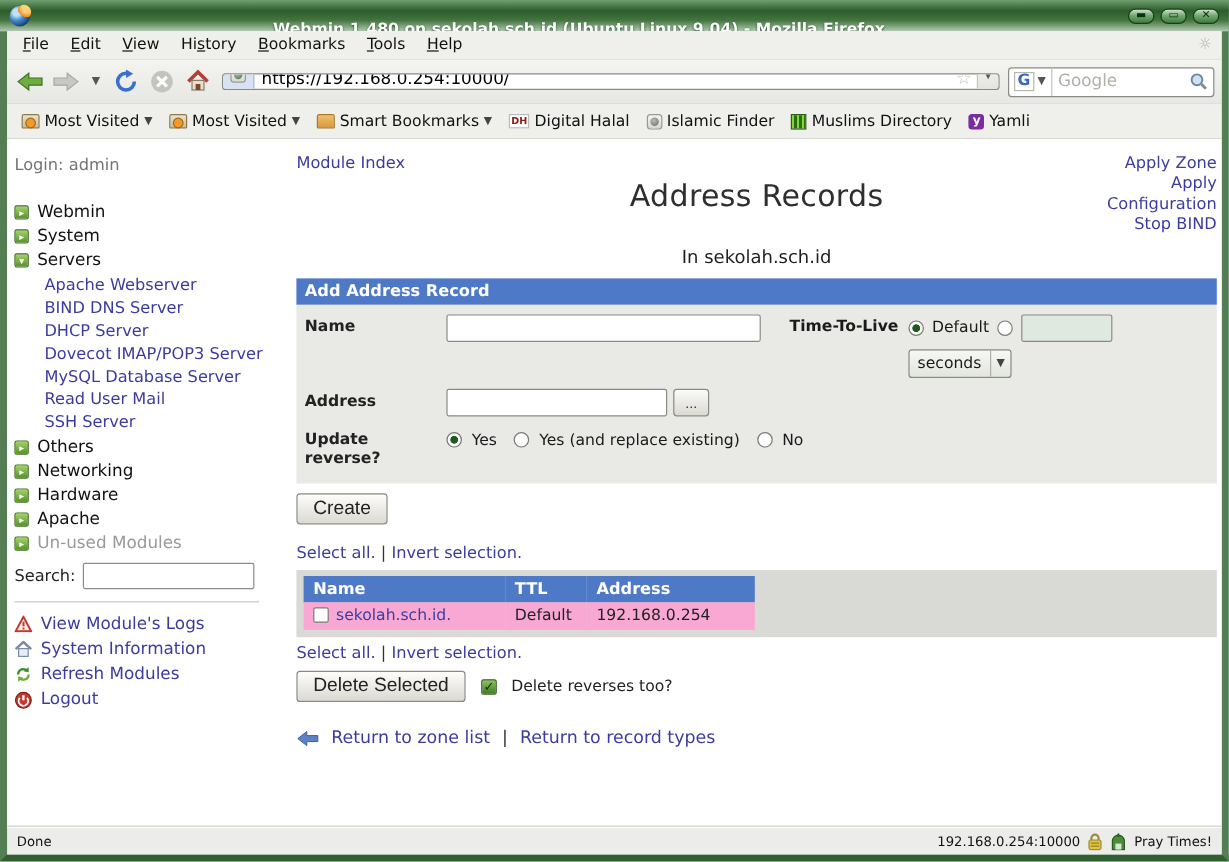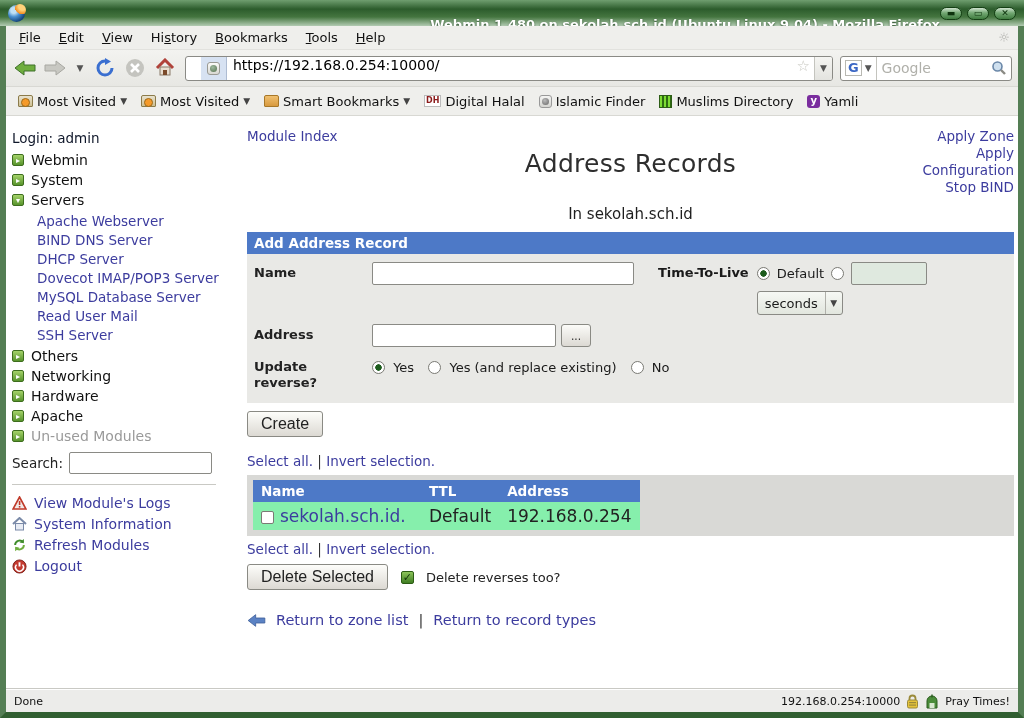--- a/index.html
+++ b/index.html
@@ -8,39 +8,39 @@
 
   .window { width:1024px; height:718px; display:flex; flex-direction:column; overflow:hidden; }
 
   
   .titlebar { height:26px; flex:0 0 26px; display:flex; align-items:center; padding:0 6px;
     background:linear-gradient(180deg,#6f9e6f 0%,#2c5c2c 35%,#44753f 65%,#b2cbb2 100%); }
   .ff-icon { width:17px; height:17px; border-radius:50%; margin-left:2px;
     background:radial-gradient(circle at 34% 32%, #bfe0f5 0 18%, #4a90d0 40%, #16477e 72%, #0c3158 100%); position:relative; flex:0 0 17px; }
   .ff-icon::after { content:""; position:absolute; right:-1px; top:-1px; width:12px; height:12px; border-radius:50%;
     background:radial-gradient(circle at 70% 20%, #ffd27a 0 30%, #f08a1d 60%, transparent 62%); }
-  .titlebar .title { flex:1; text-align:right; color:#fff; font-weight:bold; font-size:13px; text-shadow:0 1px 2px #1d401d; white-space:nowrap; overflow:hidden;margin-top:23px; }
+  .titlebar .title { flex:1; text-align:center; color:#fff; font-weight:bold; font-size:13px; text-shadow:0 1px 2px #1d401d; white-space:nowrap; overflow:hidden;margin-top:23px; }
   .winbtns { display:flex; gap:5px; margin-right:2px; }
   .winbtn { width:22px; height:13px; border-radius:7px; border:1px solid #143f14; color:#0d330d;
     background:linear-gradient(180deg,#cfe3cf,#73a873 45%,#3f7c3f); font-size:9px; line-height:11px; text-align:center; font-weight:bold; cursor:default; }
 
   
   .frame { flex:1; display:flex; flex-direction:column; border-left:6px solid #547e54; border-right:6px solid #547e54; border-bottom:6px solid #315f31; background:#fff; min-height:0; }
 
   
   .menubar { height:24px; flex:0 0 24px; background:#efefec; display:flex; align-items:center; padding:0 4px; border-bottom:1px solid #e2e2de; }
   .menu-item { padding:2px 9px; color:#111; cursor:default; }
   .menu-item .u { text-decoration:underline; }
   .throbber { margin-left:auto; color:#b4b4b0; font-size:13px; padding-right:4px; }
 
   
   .navbar { height:37px; flex:0 0 37px; background:linear-gradient(180deg,#f3f3f0,#e7e7e3); display:flex; align-items:center; gap:4px; padding:0 6px; border-bottom:1px solid #d8d8d3; }
   .tbtn { width:26px; height:26px; display:flex; align-items:center; justify-content:center; }
   .tbtn.small { width:16px; }
-  .urlbar { flex:1; height:25px; background:#fff; border:1px solid #8a8a85; border-radius:3px; display:flex; align-items:flex-start; margin:0 3px; overflow:hidden;padding-left:15px; }
+  .urlbar { flex:1; height:14px; background:#fff; border:1px solid #8a8a85; border-radius:3px; display:flex; align-items:flex-end; margin:0 3px; overflow:hidden; }
   .favicon-box { width:26px; height:23px; background:#d7e2f2; border-right:1px solid #aebcd2; display:flex; align-items:center; justify-content:center; }
   .site-icon { width:13px; height:13px; border-radius:3px; background:linear-gradient(180deg,#fbfbf9,#d8d8d2); border:1px solid #9a9a94; display:flex; align-items:center; justify-content:center; }
   .site-icon i { width:7px; height:7px; border-radius:50%; background:radial-gradient(circle at 40% 35%,#9fba9f,#55704f); display:block; }
   .urlbar .url { flex:1; padding:0 6px; font-size:14px; color:#000; white-space:nowrap; }
   .urlbar .star { color:#c9c9c2; font-size:15px; padding:0 4px; }
   .url-drop { width:18px; height:23px; border-left:1px solid #c4c4be; display:flex; align-items:center; justify-content:center; color:#555; font-size:9px; background:linear-gradient(180deg,#f5f5f2,#e3e3df); }
   .searchbox { width:172px; height:25px; background:#fff; border:1px solid #8a8a85; border-radius:3px; display:flex; align-items:center; overflow:hidden; }
   .engine { display:flex; align-items:center; height:100%; padding:0 4px; border-right:1px solid #c4c4be; gap:3px; }
   .g-logo { font-weight:bold; color:#3a66c4; font-size:13px; border:1px solid #b8b8b2; padding:0 2px; line-height:14px; background:#fff; }
   .chev { color:#555; font-size:9px; }
@@ -57,21 +57,21 @@
   .ico-if { width:13px; height:13px; border-radius:3px; border:1px solid #999; background:linear-gradient(180deg,#f5f5f3,#d5d5d1); display:flex; align-items:center; justify-content:center; }
   .ico-if i { width:7px; height:7px; border-radius:50%; background:radial-gradient(circle at 40% 35%,#bbb,#666); display:block; }
   .ico-md { width:13px; height:13px; border:1px solid #2d5d16; background:repeating-linear-gradient(90deg,#7ddc34 0 2px,#2f6b12 2px 4px); }
   .ico-yamli { width:13px; height:13px; border-radius:3px; background:#7a2d9e; color:#fff; font-size:10px; font-weight:bold; line-height:12px; text-align:center; }
 
   
   .content { flex:1; display:flex; background:#fff; min-height:0; }
   a, .link { color:#3c3c9e; text-decoration:none; cursor:pointer; }
 
   .sidebar { flex:0 0 228px; padding:14px 0 0 6px; font-size:13.5px; }
-  .side-login { color:#0f172a; margin-bottom:4px; }
+  .side-login { color:#737373; margin-bottom:21px; }
   .cat { display:flex; align-items:center; gap:7px; padding:2px 0; color:#111; font-size:14px; }
   .cat-icon { width:12px; height:12px; border-radius:2px; background:linear-gradient(180deg,#a5d36a,#57932c); border:1px solid #3e6e1e; color:#fff; font-size:8px; line-height:11px; text-align:center; flex:0 0 12px; }
   .cat.unused span:last-child { color:#9a9a9a; }
   .subnav { padding:1px 0 2px 25px; display:flex; flex-direction:column; gap:0; }
   .subnav a { padding:1.5px 0; font-size:13.5px; }
   .side-search { display:flex; align-items:center; gap:6px; margin:6px 0 10px 0; color:#222; }
   .side-search input { width:143px; height:22px; border:1px solid #8a8a85; border-radius:2px; background:#fff; font-size:13px; padding:0 4px; }
   .side-divider { border:none; border-top:1px solid #c9c9c4; margin:4px 18px 10px 0; }
   .side-foot { display:flex; flex-direction:column; gap:5px; }
   .side-foot .row { display:flex; align-items:center; gap:7px; font-size:14px; }
@@ -107,21 +107,21 @@
 
   .btn { display:inline-block; border:1px solid #8a8a84; border-radius:3px; background:linear-gradient(180deg,#fdfdfa,#dcd9d3); padding:3px 13px; font-size:16px; color:#222; }
   .create-row { margin-top:8px; }
   .sel-links { margin-top:16px; font-size:13.5px; }
   .sel-links.second { margin-top:5px; }
   .sep { color:#333; }
 
   .table-wrap { background:#d9d9d6; margin-top:6px; padding:5px 6px 6px 6px; }
   table.records { border-collapse:collapse; }
   table.records th { background:#4d79c7; color:#fff; font-weight:bold; text-align:left; padding:3px 8px; font-size:13.5px; }
-  table.records td { background:#86efac; padding:4px 8px; font-size:17px; color:#222; }
+  table.records td { background:#f9a8d4; padding:4px 8px; font-size:13px; color:#222; }
   th.c-name,td.c-name { width:168px; }
   th.c-ttl,td.c-ttl { width:68px; }
   th.c-addr,td.c-addr { width:140px; }
   .cb { width:13px; height:13px; border:1px solid #7a7a74; border-radius:2px; background:#fff; display:inline-block; vertical-align:-2px; margin-right:6px; }
   .cb.checked { background:linear-gradient(180deg,#8cc45a,#3f7d22); border-color:#2c5c14; color:#12330a; font-size:11px; line-height:12px; text-align:center; font-weight:bold; }
 
   .del-row { margin-top:7px; display:flex; align-items:center; gap:13px; }
   .del-row label { display:flex; align-items:center; gap:6px; color:#222; }
   .return-row { margin-top:22px; display:flex; align-items:center; gap:10px; font-size:14.5px; }
 

